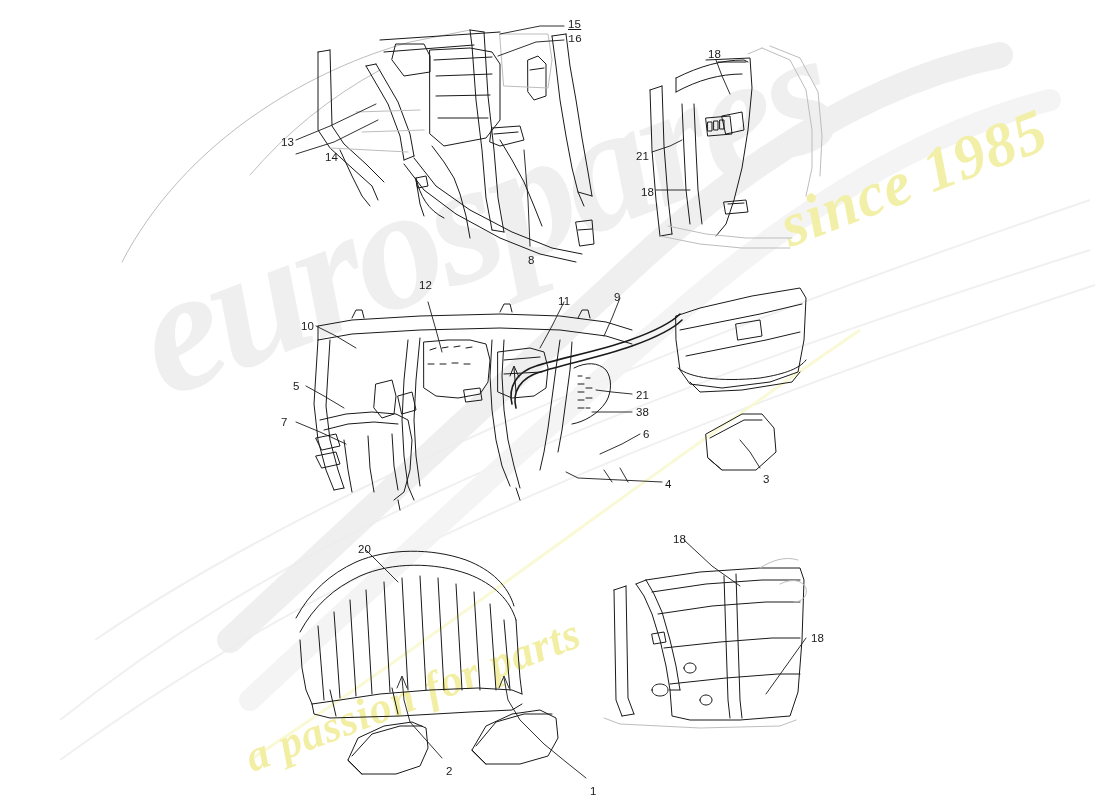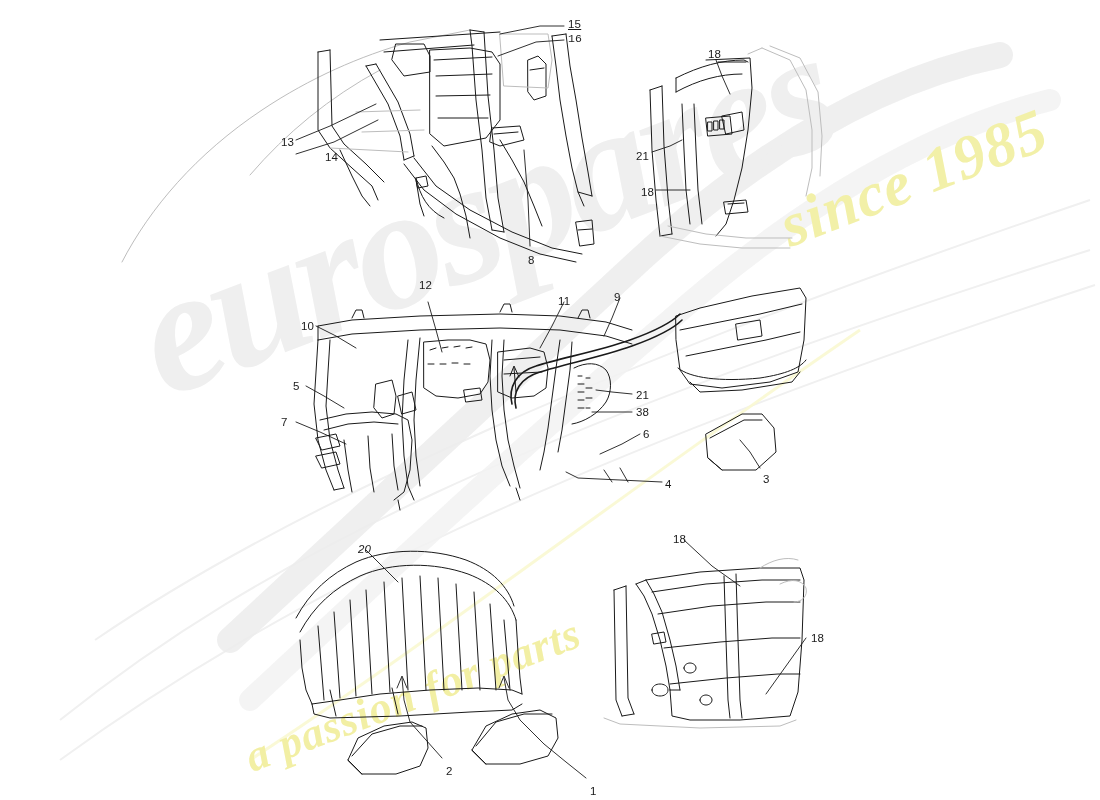--- a/index.html
+++ b/index.html
@@ -415,20 +415,20 @@
     <div class="callout" style="left:558px; top:295px;">11</div>
     <div class="callout" style="left:614px; top:291px;">9</div>
     <div class="callout" style="left:301px; top:320px;">10</div>
     <div class="callout" style="left:293px; top:380px;">5</div>
     <div class="callout" style="left:636px; top:389px;">21</div>
     <div class="callout" style="left:281px; top:416px;">7</div>
     <div class="callout" style="left:636px; top:406px;">38</div>
     <div class="callout" style="left:643px; top:428px;">6</div>
     <div class="callout" style="left:763px; top:473px;">3</div>
     <div class="callout" style="left:665px; top:478px;">4</div>
-    <div class="callout" style="left:358px; top:543px;font-style:italic;">20</div>
+    <div class="callout" style="left:358px; top:543px;">20</div>
     <div class="callout" style="left:673px; top:533px;">18</div>
     <div class="callout" style="left:811px; top:632px;">18</div>
     <div class="callout" style="left:446px; top:765px;">2</div>
     <div class="callout" style="left:590px; top:785px;">1</div>
   </div>
 
 </div>
 
 </body></html>

